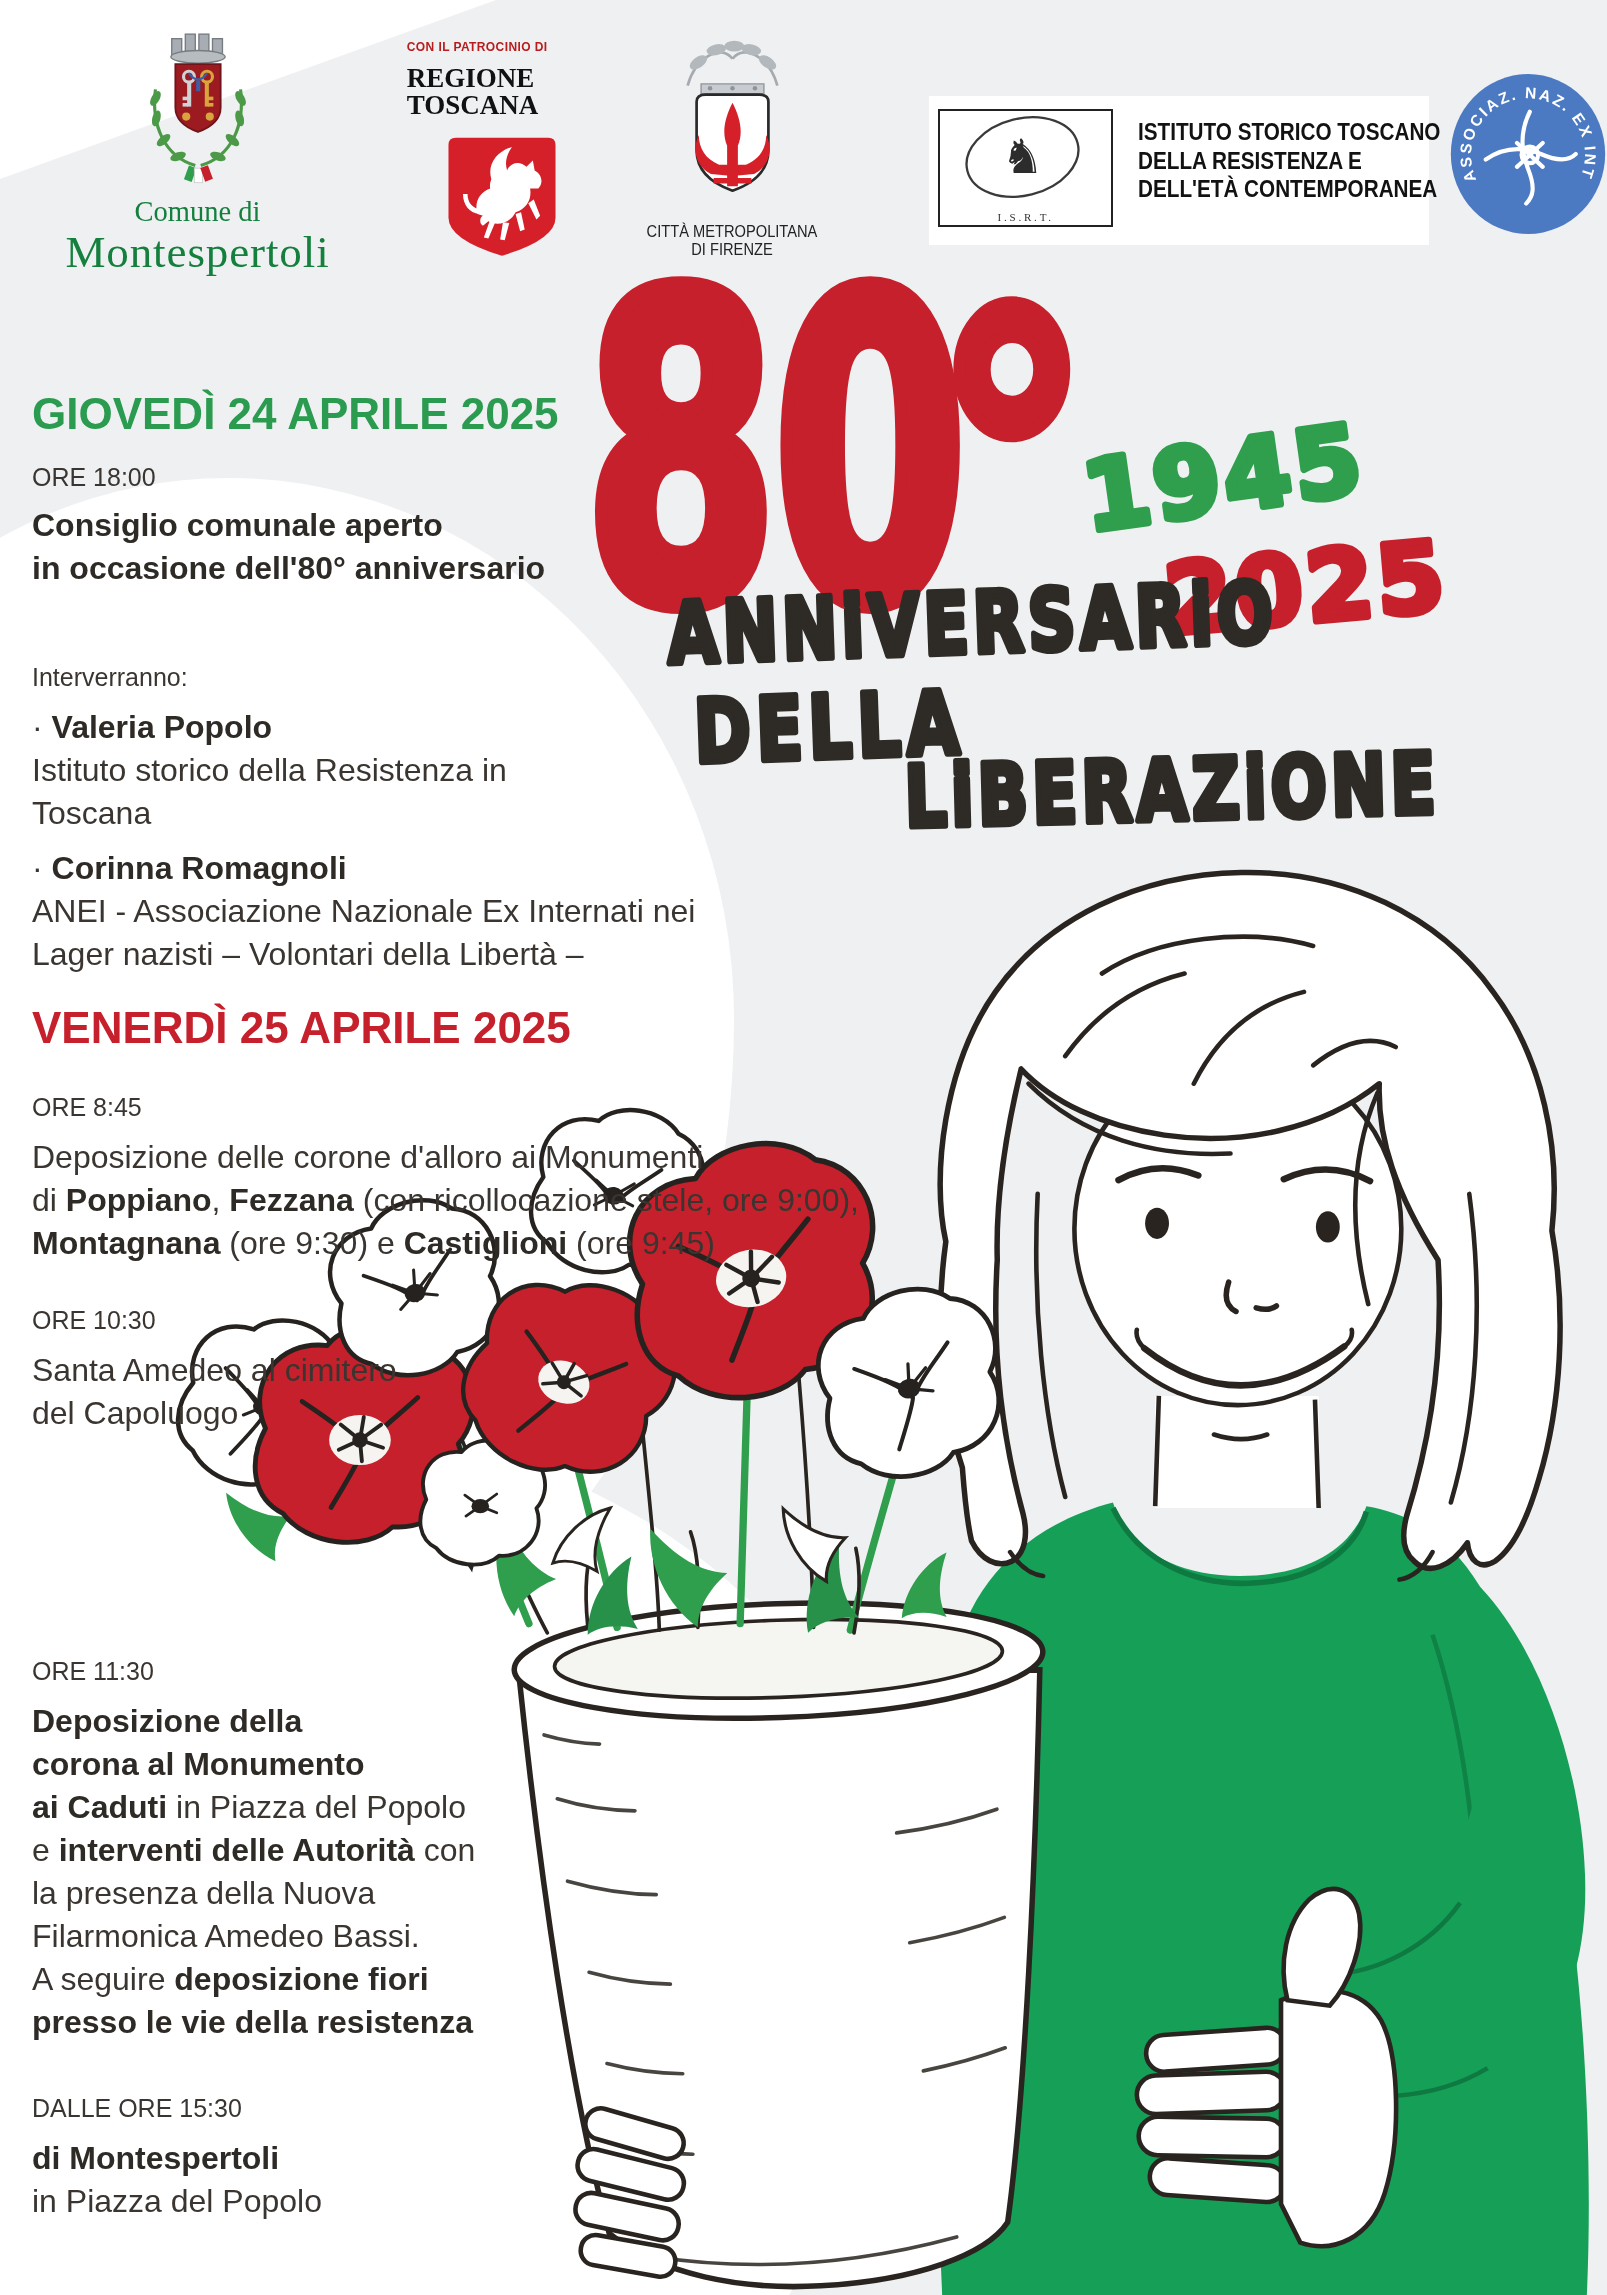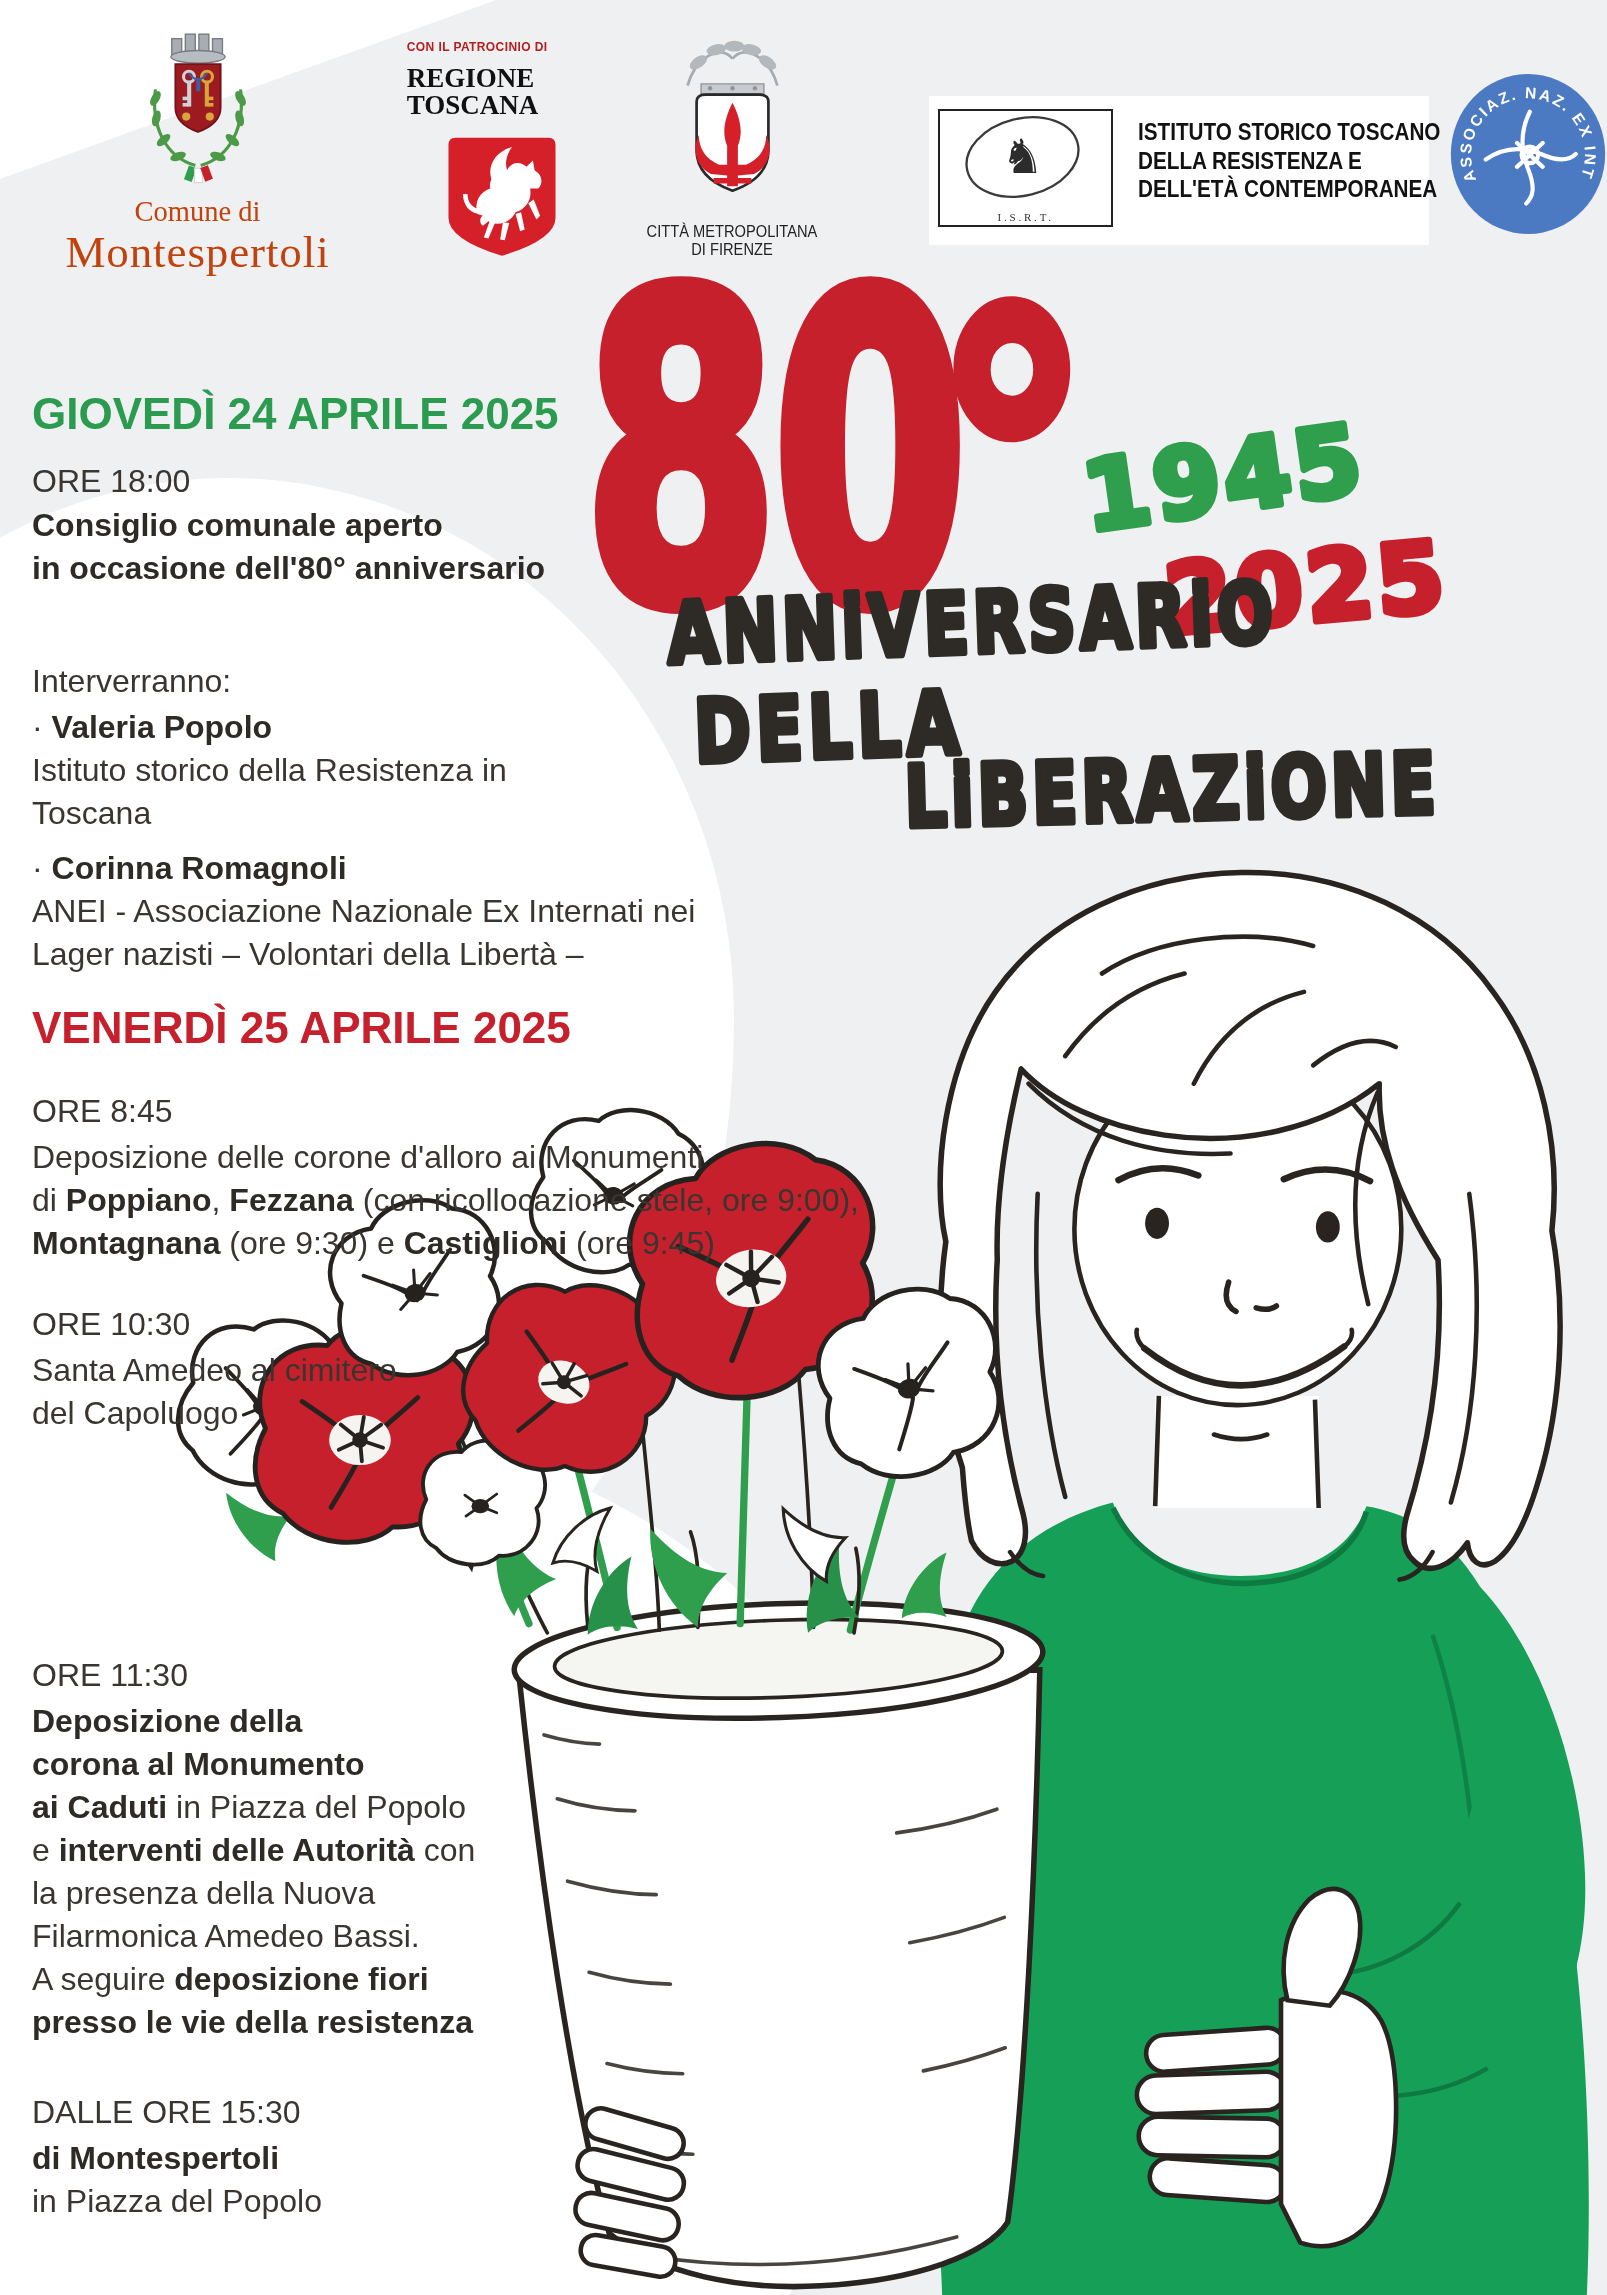--- a/index.html
+++ b/index.html
@@ -11,39 +11,39 @@
   }
   .abs{position:absolute;}
   
   .bg-wedge{left:0;top:0;width:496px;height:179px;background:#fff;
     clip-path:polygon(0 0,100% 0,0 100%);}
   .bg-blob1{left:-239px;top:478px;width:973px;height:1175px;background:#fff;
     border-radius:48% 52% 44% 56% / 40% 46% 54% 60%;}
   .bg-blob2{left:-220px;top:1414px;width:1093px;height:1148px;background:#fff;
     border-radius:42% 58% 46% 54% / 46% 40% 52% 48%;}
   
-  .logo-text-serif{font-family:"Liberation Serif", serif;color:#c2410c;}
+  .logo-text-serif{font-family:"Liberation Serif", serif;color:#15803d;}
   #logo-montespertoli{left:27.5px;top:26px;width:340px;height:246px;text-align:center;}
   #logo-montespertoli .l1{font-size:28.5px;margin-top:3.7px;}
   #logo-montespertoli .l2{font-size:45px;letter-spacing:0.9px;margin-top:-1.8px;}
   #logo-regione{left:404px;top:40px;width:193px;height:225px;}
   #logo-regione .patroc{font-size:12px;font-weight:bold;color:#b91c1c;letter-spacing:0.4px;margin:0 0 11px 2.8px;}
   #logo-regione .rt{font-family:"Liberation Serif",serif;font-size:27px;font-weight:bold;line-height:27px;margin-left:2.8px;color:#111;}
   #logo-firenze{left:632px;top:39px;width:200px;height:228px;text-align:center;}
   #logo-firenze .cm{font-size:15.6px;line-height:18.4px;color:#222;transform:scaleX(.94);transform-origin:center;}
   #logo-isrt{left:929px;top:96px;width:500px;height:149px;background:#fff;}
   #logo-isrt .seal{position:absolute;left:9.2px;top:13px;width:171px;height:114px;border:2.8px solid #222;background:#fff;}
   #logo-isrt .sigla{position:absolute;left:0;bottom:1.8px;width:100%;text-align:center;
      font-family:"Liberation Serif",serif;font-size:11px;letter-spacing:2.8px;color:#333;}
   #logo-isrt .txt{position:absolute;left:209px;top:22px;font-size:23px;font-weight:bold;
      line-height:28.5px;color:#121212;transform:scaleX(.9);transform-origin:left top;white-space:nowrap;}
   
   .day-heading{left:32px;font-size:44px;font-weight:bold;letter-spacing:0;white-space:nowrap;}
   .green{color:#2a9b4f;} .redtxt{color:#c5202b;}
-  .time-line{left:32px;font-size:32px;color:#3a3530;white-space:nowrap;}
+  .time-line{left:32px;font-size:25px;color:#3a3530;white-space:nowrap;}
   .line-block{left:32px;font-size:32px;line-height:43px;color:#3a3530;white-space:pre;}
   .line-block span.b{font-weight:bold;color:#2e2a26;}
   
   #art{left:0;top:0;}
   text.display{font-family:"DejaVu Sans", sans-serif;font-weight:bold;}
 </style>
 </head>
 <body>
 
 <div id="poster">

